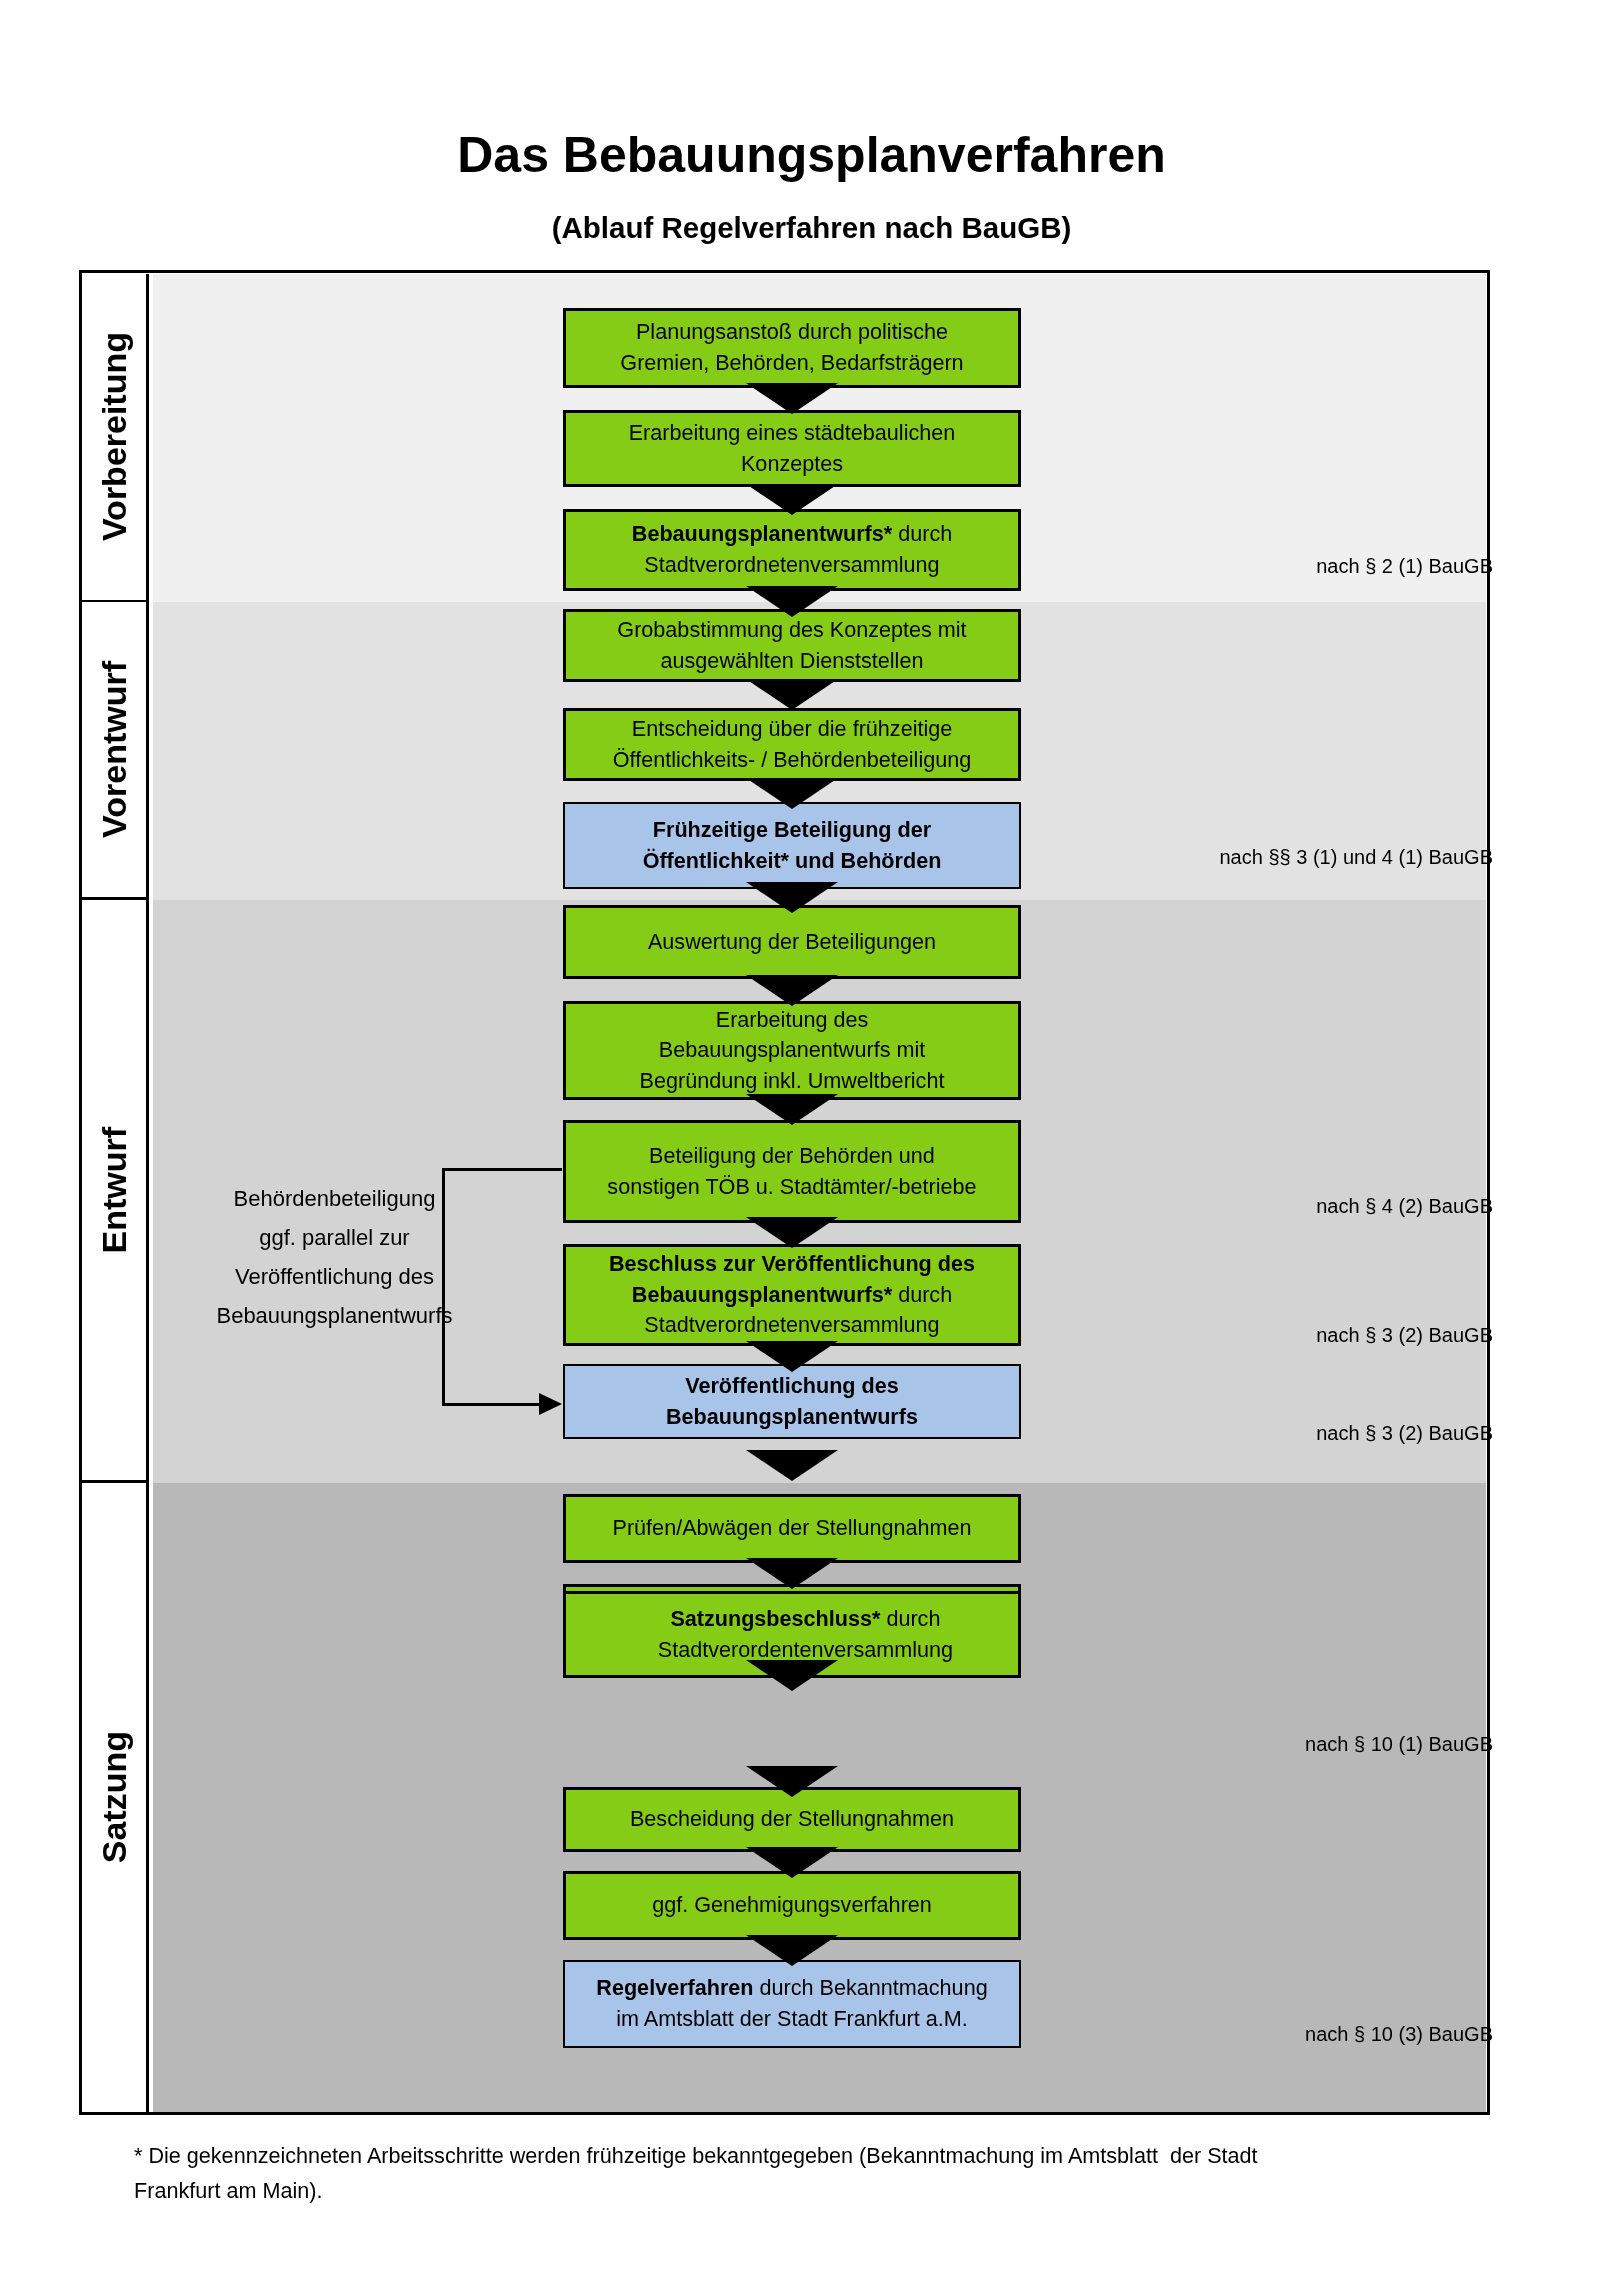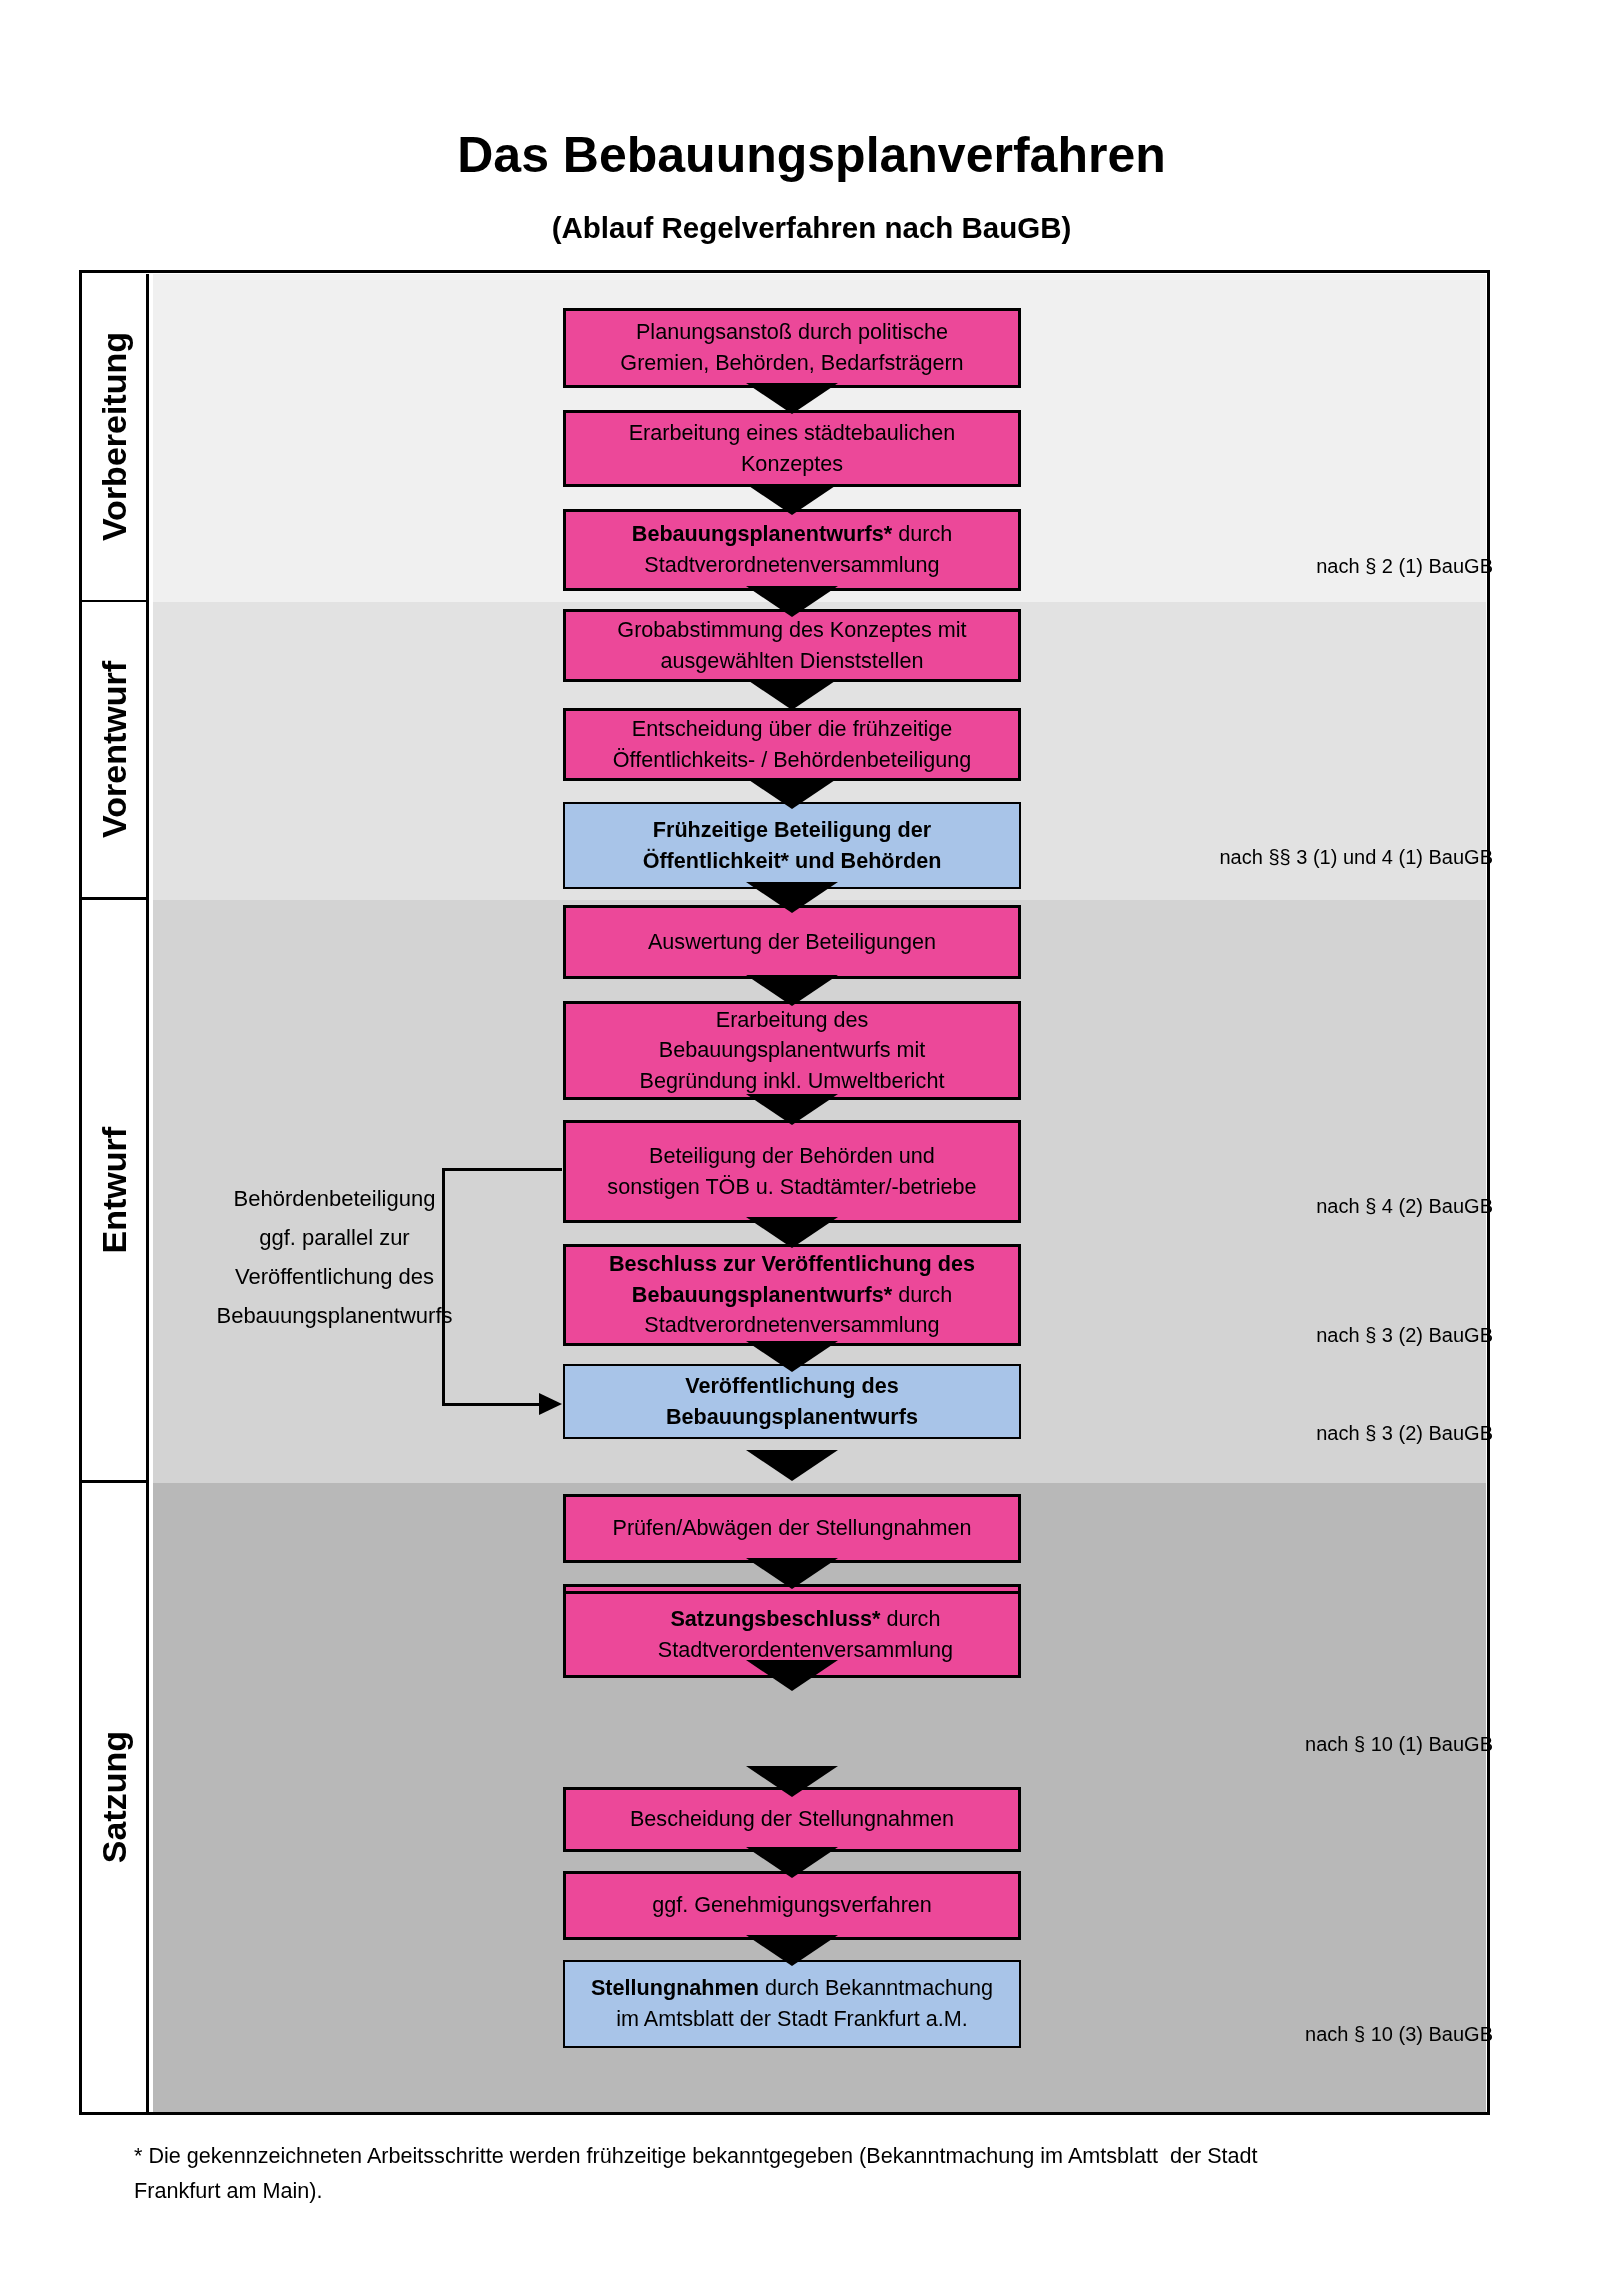--- a/index.html
+++ b/index.html
@@ -12,21 +12,21 @@
   .frame{position:absolute;left:79px;top:270px;width:1411px;height:1845px;
          border:3.3px solid #000;box-sizing:border-box;z-index:6;pointer-events:none;}
   .phase-bg{position:absolute;left:153px;width:1333px;z-index:1;}
   .phase-cell{position:absolute;left:82px;width:67px;background:#ffffff;
               border-right:3.3px solid #000;box-sizing:border-box;z-index:2;
               display:flex;align-items:center;justify-content:center;}
   .phase-cell.divider{border-bottom:3.3px solid #000;}
   .phase-label{writing-mode:vertical-rl;transform:rotate(180deg);
                font-size:34px;font-weight:700;white-space:nowrap;}
   .box{position:absolute;left:563px;width:458px;box-sizing:border-box;
-       background:#ec4899;border:3.3px solid #000;z-index:3;
+       background:#84cc16;border:3.3px solid #000;z-index:3;
        display:flex;align-items:center;justify-content:center;text-align:center;
        font-size:21.6px;line-height:1.42;white-space:pre-line;padding:2.6px 9.2px;}
   .box b{font-weight:700;}
   .box.hl{background:#a8c4e8;border-width:2px;}
   .arrow{position:absolute;left:746px;width:0;height:0;z-index:4;
          border-left:46px solid transparent;border-right:46px solid transparent;
          border-top:31px solid #000;}
   .ref{position:absolute;left:1087px;width:406px;height:31px;line-height:31px;
        font-size:20px;text-align:right;z-index:3;}
   .sidenote{position:absolute;left:187px;width:295px;top:1179px;z-index:3;
@@ -87,21 +87,21 @@
 Stadtverordnetenversammlung</span></span></div>
   <div class="box hl" style="top:1364px;height:75px;"><span><b>Veröffentlichung des
 Bebauungsplanentwurfs</b><span></span></span></div>
   <div class="box" style="top:1494px;height:69px;"><span><b></b><span>Prüfen/Abwägen der Stellungnahmen</span></span></div>
   <div class="box" style="top:1584px;height:82px;"><span><b></b><span>Erarbeitung der
 Satzungsbeschlussvorlage</span></span></div>
   <div class="box" style="top:1591px;height:87px;padding-left:36px;"><span><b>Satzungsbeschluss*</b><span> durch
 Stadtverordentenversammlung</span></span></div>
   <div class="box" style="top:1787px;height:65px;"><span><b></b><span>Bescheidung der Stellungnahmen</span></span></div>
   <div class="box" style="top:1871px;height:69px;"><span><b></b><span>ggf. Genehmigungsverfahren</span></span></div>
-  <div class="box hl" style="top:1960px;height:88px;"><span><b>Stellungnahmen</b><span> durch Bekanntmachung
+  <div class="box hl" style="top:1960px;height:88px;"><span><b>Regelverfahren</b><span> durch Bekanntmachung
 im Amtsblatt der Stadt Frankfurt a.M.</span></span></div>
 
   <div class="arrow" style="top:383px;"></div>
   <div class="arrow" style="top:484px;"></div>
   <div class="arrow" style="top:586px;"></div>
   <div class="arrow" style="top:679px;"></div>
   <div class="arrow" style="top:778px;"></div>
   <div class="arrow" style="top:882px;"></div>
   <div class="arrow" style="top:975px;"></div>
   <div class="arrow" style="top:1094px;"></div>

